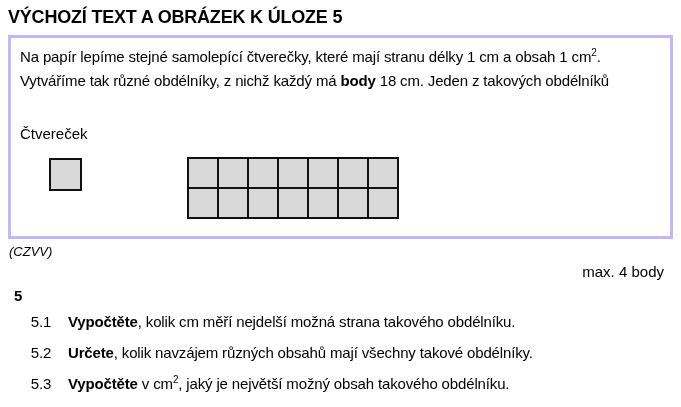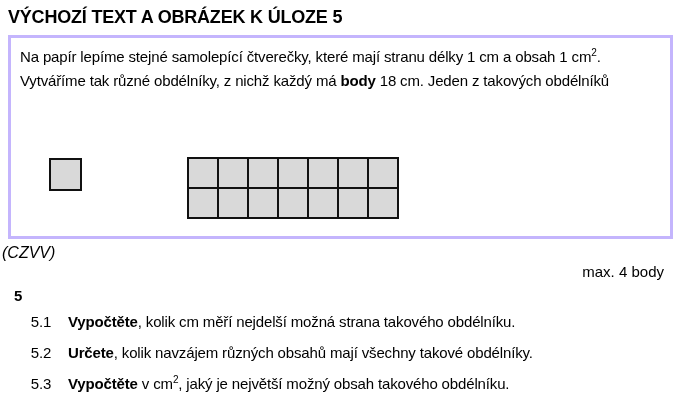--- a/index.html
+++ b/index.html
@@ -9,37 +9,38 @@
   .box { position: absolute; left: 8px; top: 35px; width: 659px; height: 198px; border: 3px solid #c4b5fd; box-sizing: content-box; }
   .intro { position: absolute; left: 9px; top: 7px; width: 650px; font-size: 15px; line-height: 24px; letter-spacing: -0.15px; }
   .intro sup { font-size: 10px; line-height: 0; vertical-align: super; }
   .label-small { position: absolute; left: 9px; top: 87px; font-size: 15px; }
   .label-rect { position: absolute; left: 176px; top: 87px; font-size: 15px; }
   .small-square { position: absolute; left: 38px; top: 120px; width: 29px; height: 29px; background: #d9d9d9; border: 2.5px solid #111; }
   .grid { position: absolute; left: 176px; top: 119px; display: grid;
           grid-template-columns: repeat(7, 30px); grid-template-rows: repeat(2, 30px);
           border: 1.5px solid #111; }
   .cell { background: #d9d9d9; border: 1.5px solid #111; }
-  .source { position: absolute; left: 2px; top: 244px; font-size: 16px; font-style: italic; }
+  .source { position: absolute; left: 9px; top: 244px; font-size: 13px; font-style: italic; }
   .points { position: absolute; right: 17px; top: 263px; font-size: 15px; font-weight: normal; }
   .qnum { position: absolute; left: 14px; top: 287px; font-size: 15px; font-weight: bold; }
   .subq { position: absolute; left: 14px; font-size: 15px; letter-spacing: -0.15px; white-space: nowrap; }
   .subq .num { display: inline-block; width: 54px; text-align: center; }
   .subq sup { font-size: 10px; line-height: 0; vertical-align: super; }
 </style>
 </head>
 <body>
 
 <div class="heading">VÝCHOZÍ TEXT A OBRÁZEK K ÚLOZE 5</div>
 
 <div class="box">
   <div class="intro">
     <span><span>Na papír lepíme stejné samolepící čtverečky, které mají stranu délky 1 cm a obsah 1 cm</span><sup>2</sup><span>.</span></span><br>
     <span><span>Vytváříme tak různé obdélníky, z nichž každý má </span><b>body</b><span> 18 cm. Jeden z takových obdélníků</span></span><br>
   </div>
+  <div class="label-small">Čtvereček</div>
   <div class="small-square"></div>
   <div class="grid" id="rect-grid">
       <div class="cell"></div>
       <div class="cell"></div>
       <div class="cell"></div>
       <div class="cell"></div>
       <div class="cell"></div>
       <div class="cell"></div>
       <div class="cell"></div>
       <div class="cell"></div>

